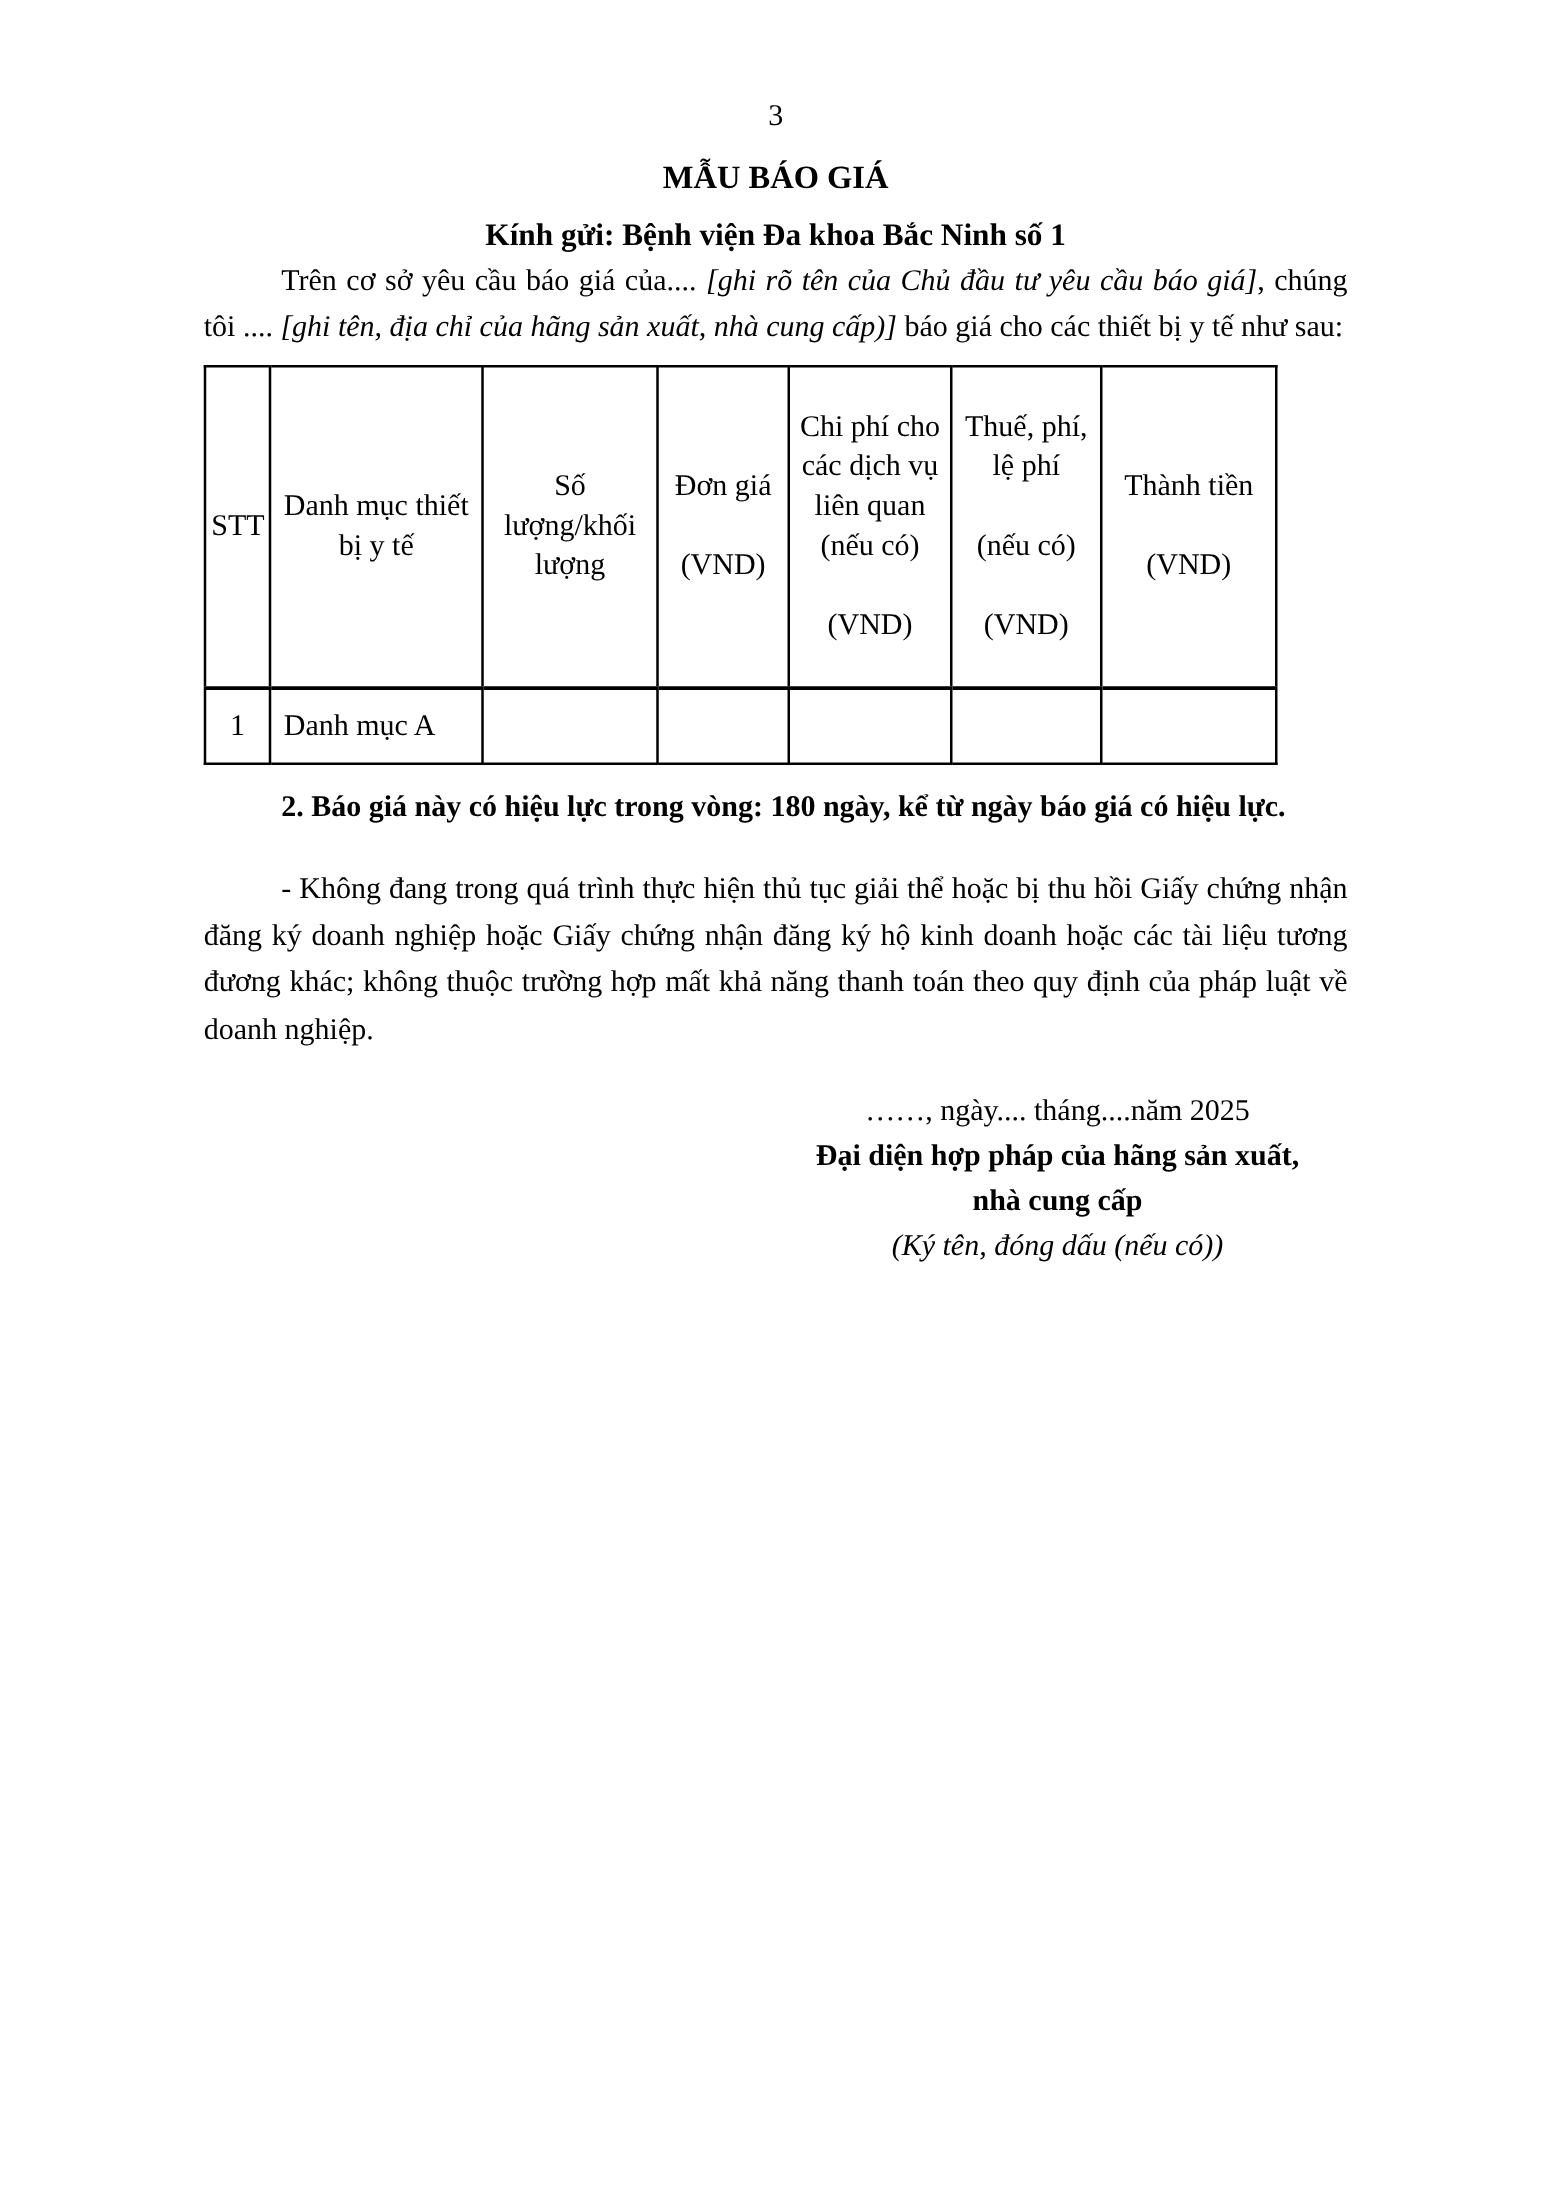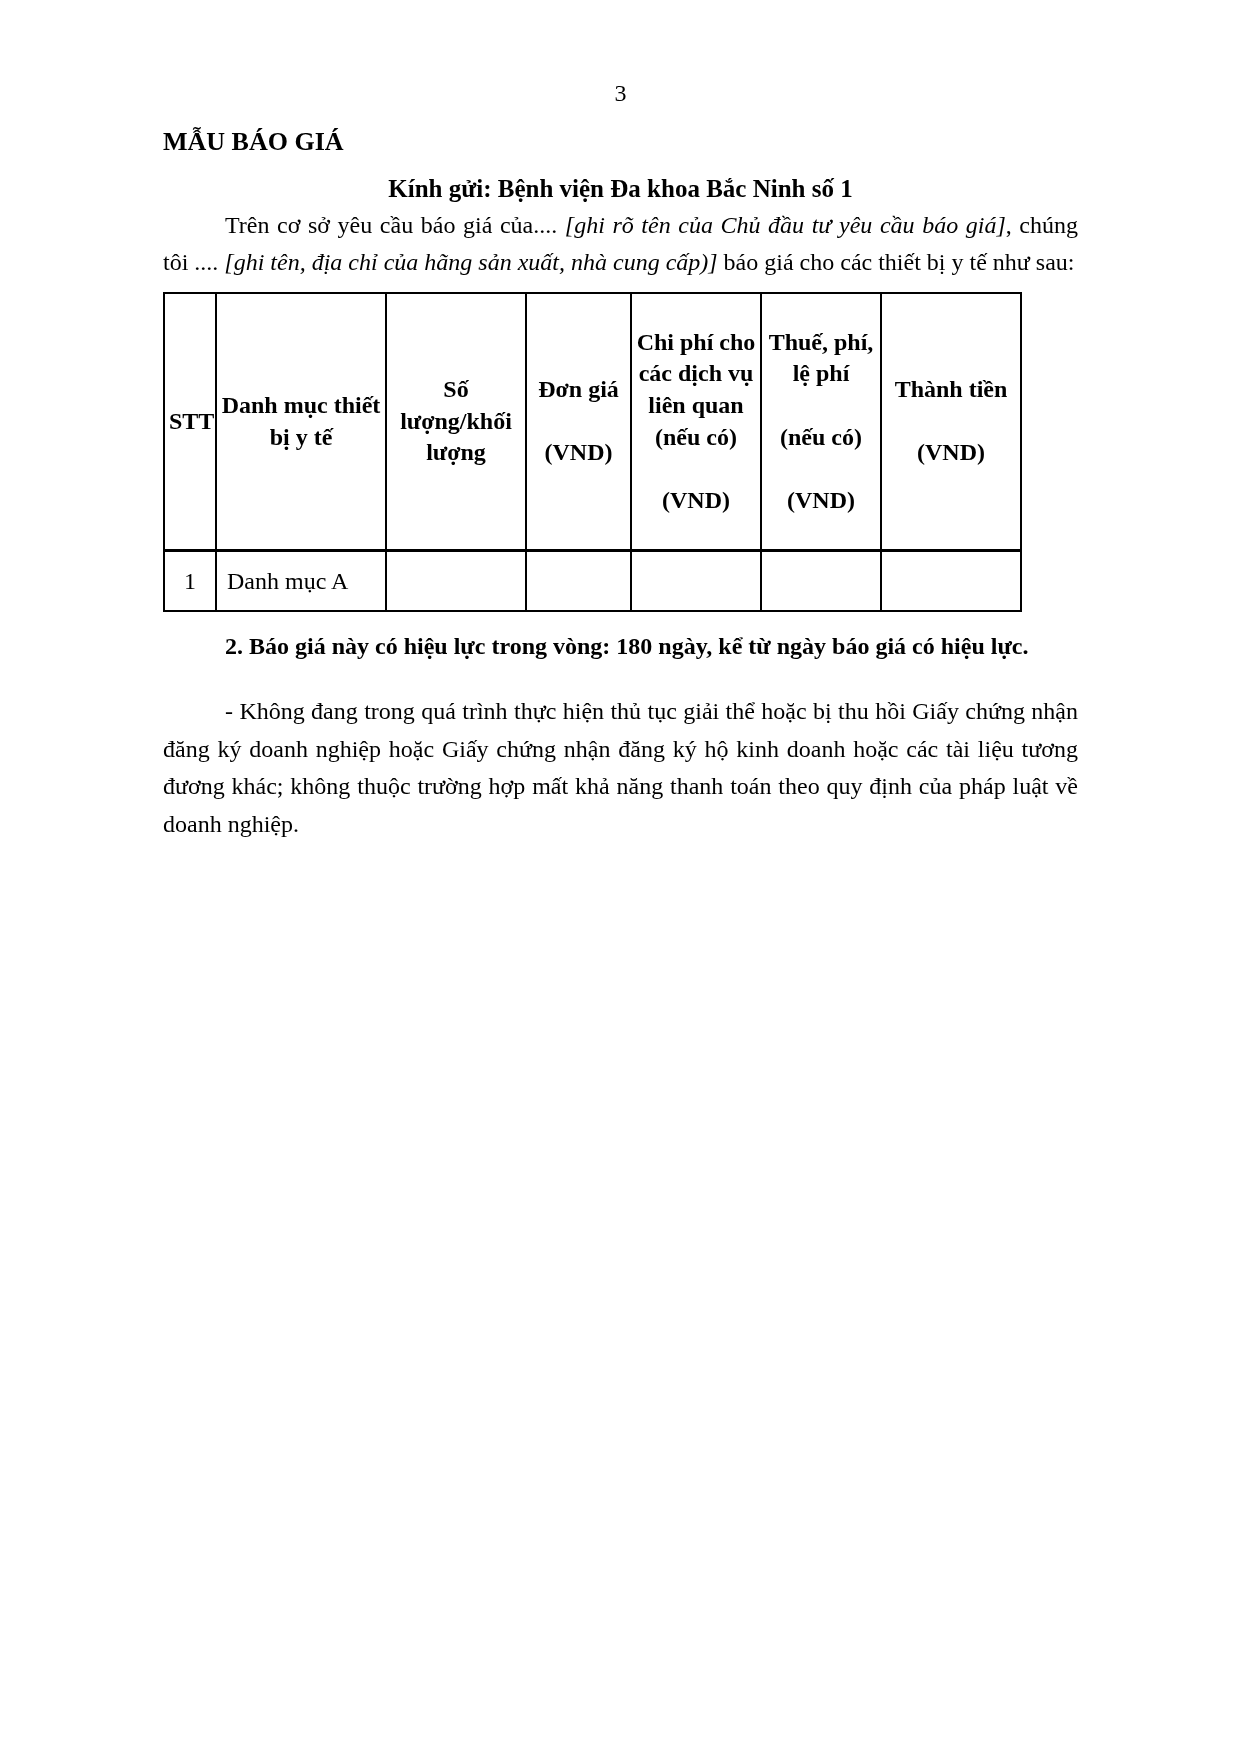--- a/index.html
+++ b/index.html
@@ -15,21 +15,21 @@
     width: 1241px;
     height: 1755px;
     padding: 80px 163px 40px 163px;
   }
   .page-number {
     text-align: center;
     font-size: 24px;
     margin-bottom: 20px;
   }
   .doc-title {
-    text-align: left;
+    text-align: center;
     font-weight: bold;
     font-size: 26px;
     margin-bottom: 18px;
   }
   .salutation {
     text-align: center;
     font-weight: bold;
     font-size: 25px;
     margin-bottom: 4px;
   }
@@ -53,21 +53,21 @@
     width: 857px;
     margin-top: 10px;
     margin-bottom: 16px;
   }
   table.quote-table th, table.quote-table td {
     border: 2px solid #000;
     font-size: 24px;
     vertical-align: middle;
   }
   table.quote-table th {
-    font-weight: bold;
+    font-weight: normal;
     text-align: center;
     white-space: pre-line;
     line-height: 1.32;
     height: 258px;
     padding: 22px 4px;
     border-bottom-width: 3px;
   }
   table.quote-table td {
     height: 60px;
     padding: 4px 10px;
@@ -154,14 +154,20 @@
     </tbody>
   </table>
 
   <p class="body-text after-table">2. Báo giá này có hiệu lực trong vòng: 180 ngày, kể từ ngày báo giá có hiệu lực.</p>
 
 
   <div class="commitments">
     <p class="body-text">- Không đang trong quá trình thực hiện thủ tục giải thể hoặc bị thu hồi Giấy chứng nhận đăng ký doanh nghiệp hoặc Giấy chứng nhận đăng ký hộ kinh doanh hoặc các tài liệu tương đương khác; không thuộc trường hợp mất khả năng thanh toán theo quy định của pháp luật về doanh nghiệp.</p>
   </div>
 
+  <div class="signature-block">
+    <div>……, ngày.... tháng....năm 2025</div>
+    <div class="rep-line">Đại diện hợp pháp của hãng sản xuất,</div>
+    <div class="rep-line">nhà cung cấp</div>
+    <div class="sign-note">(Ký tên, đóng dấu (nếu có))</div>
+  </div>
 
 </div>
 
 </body></html>

